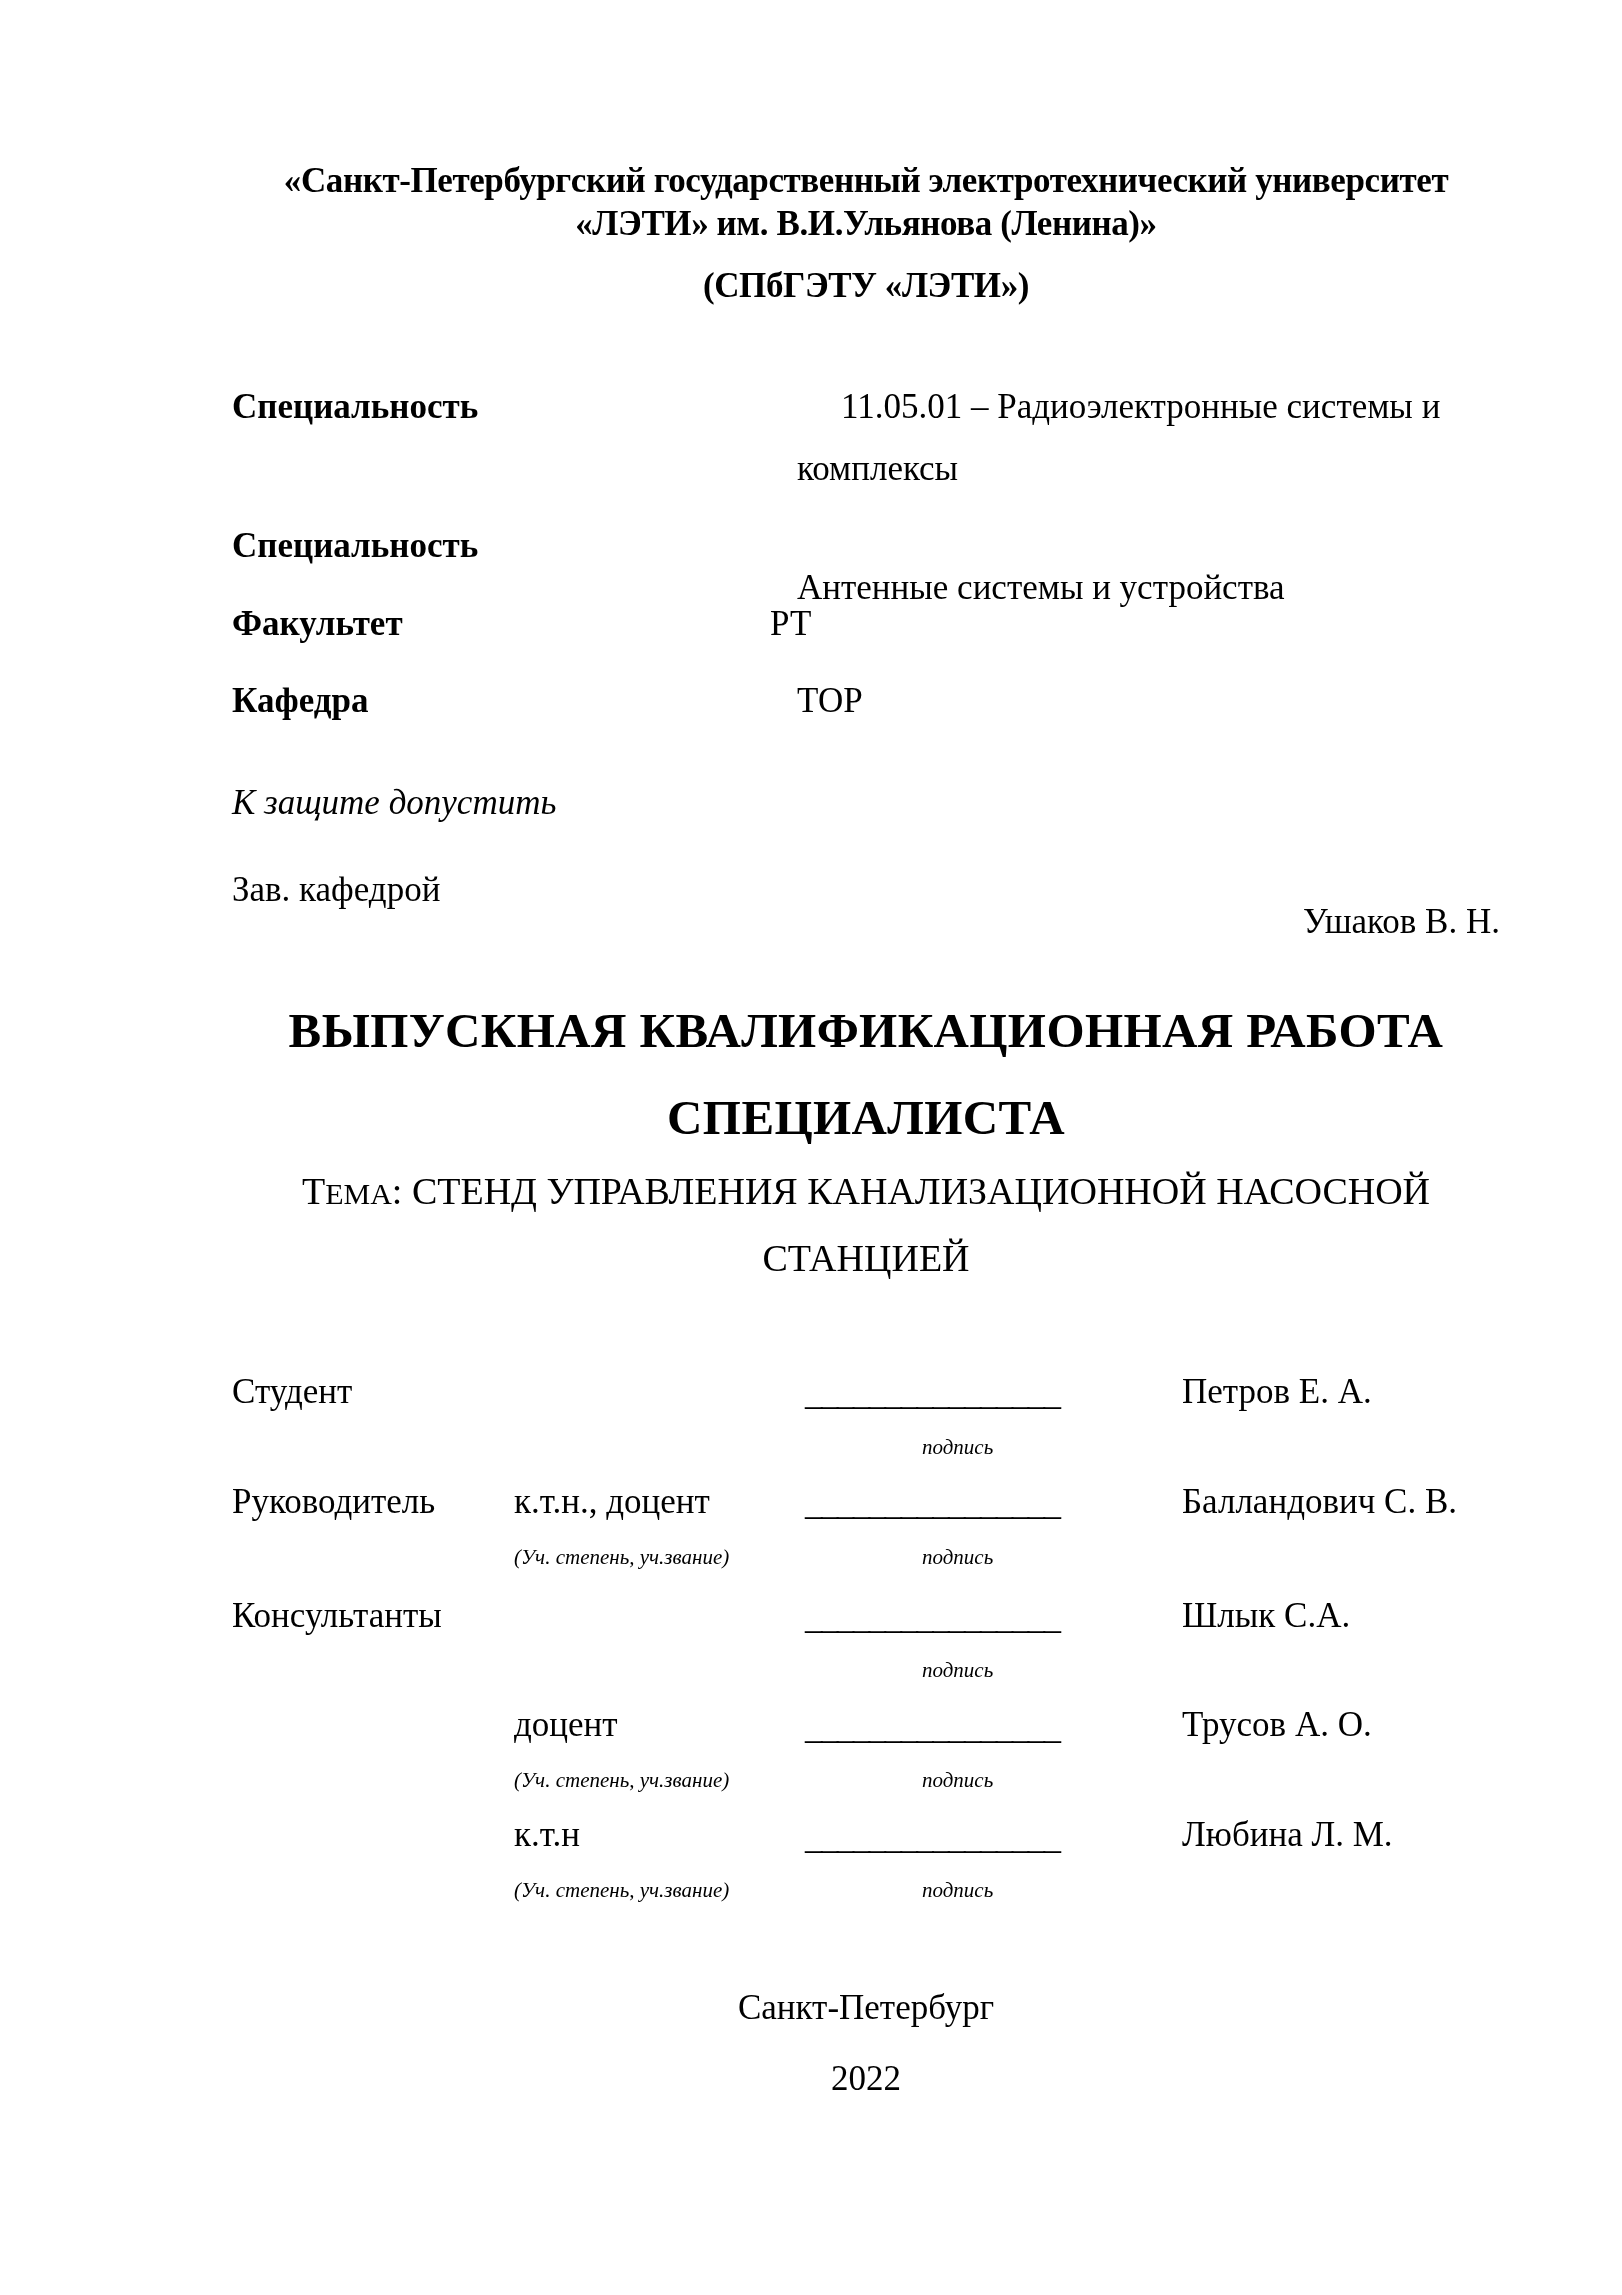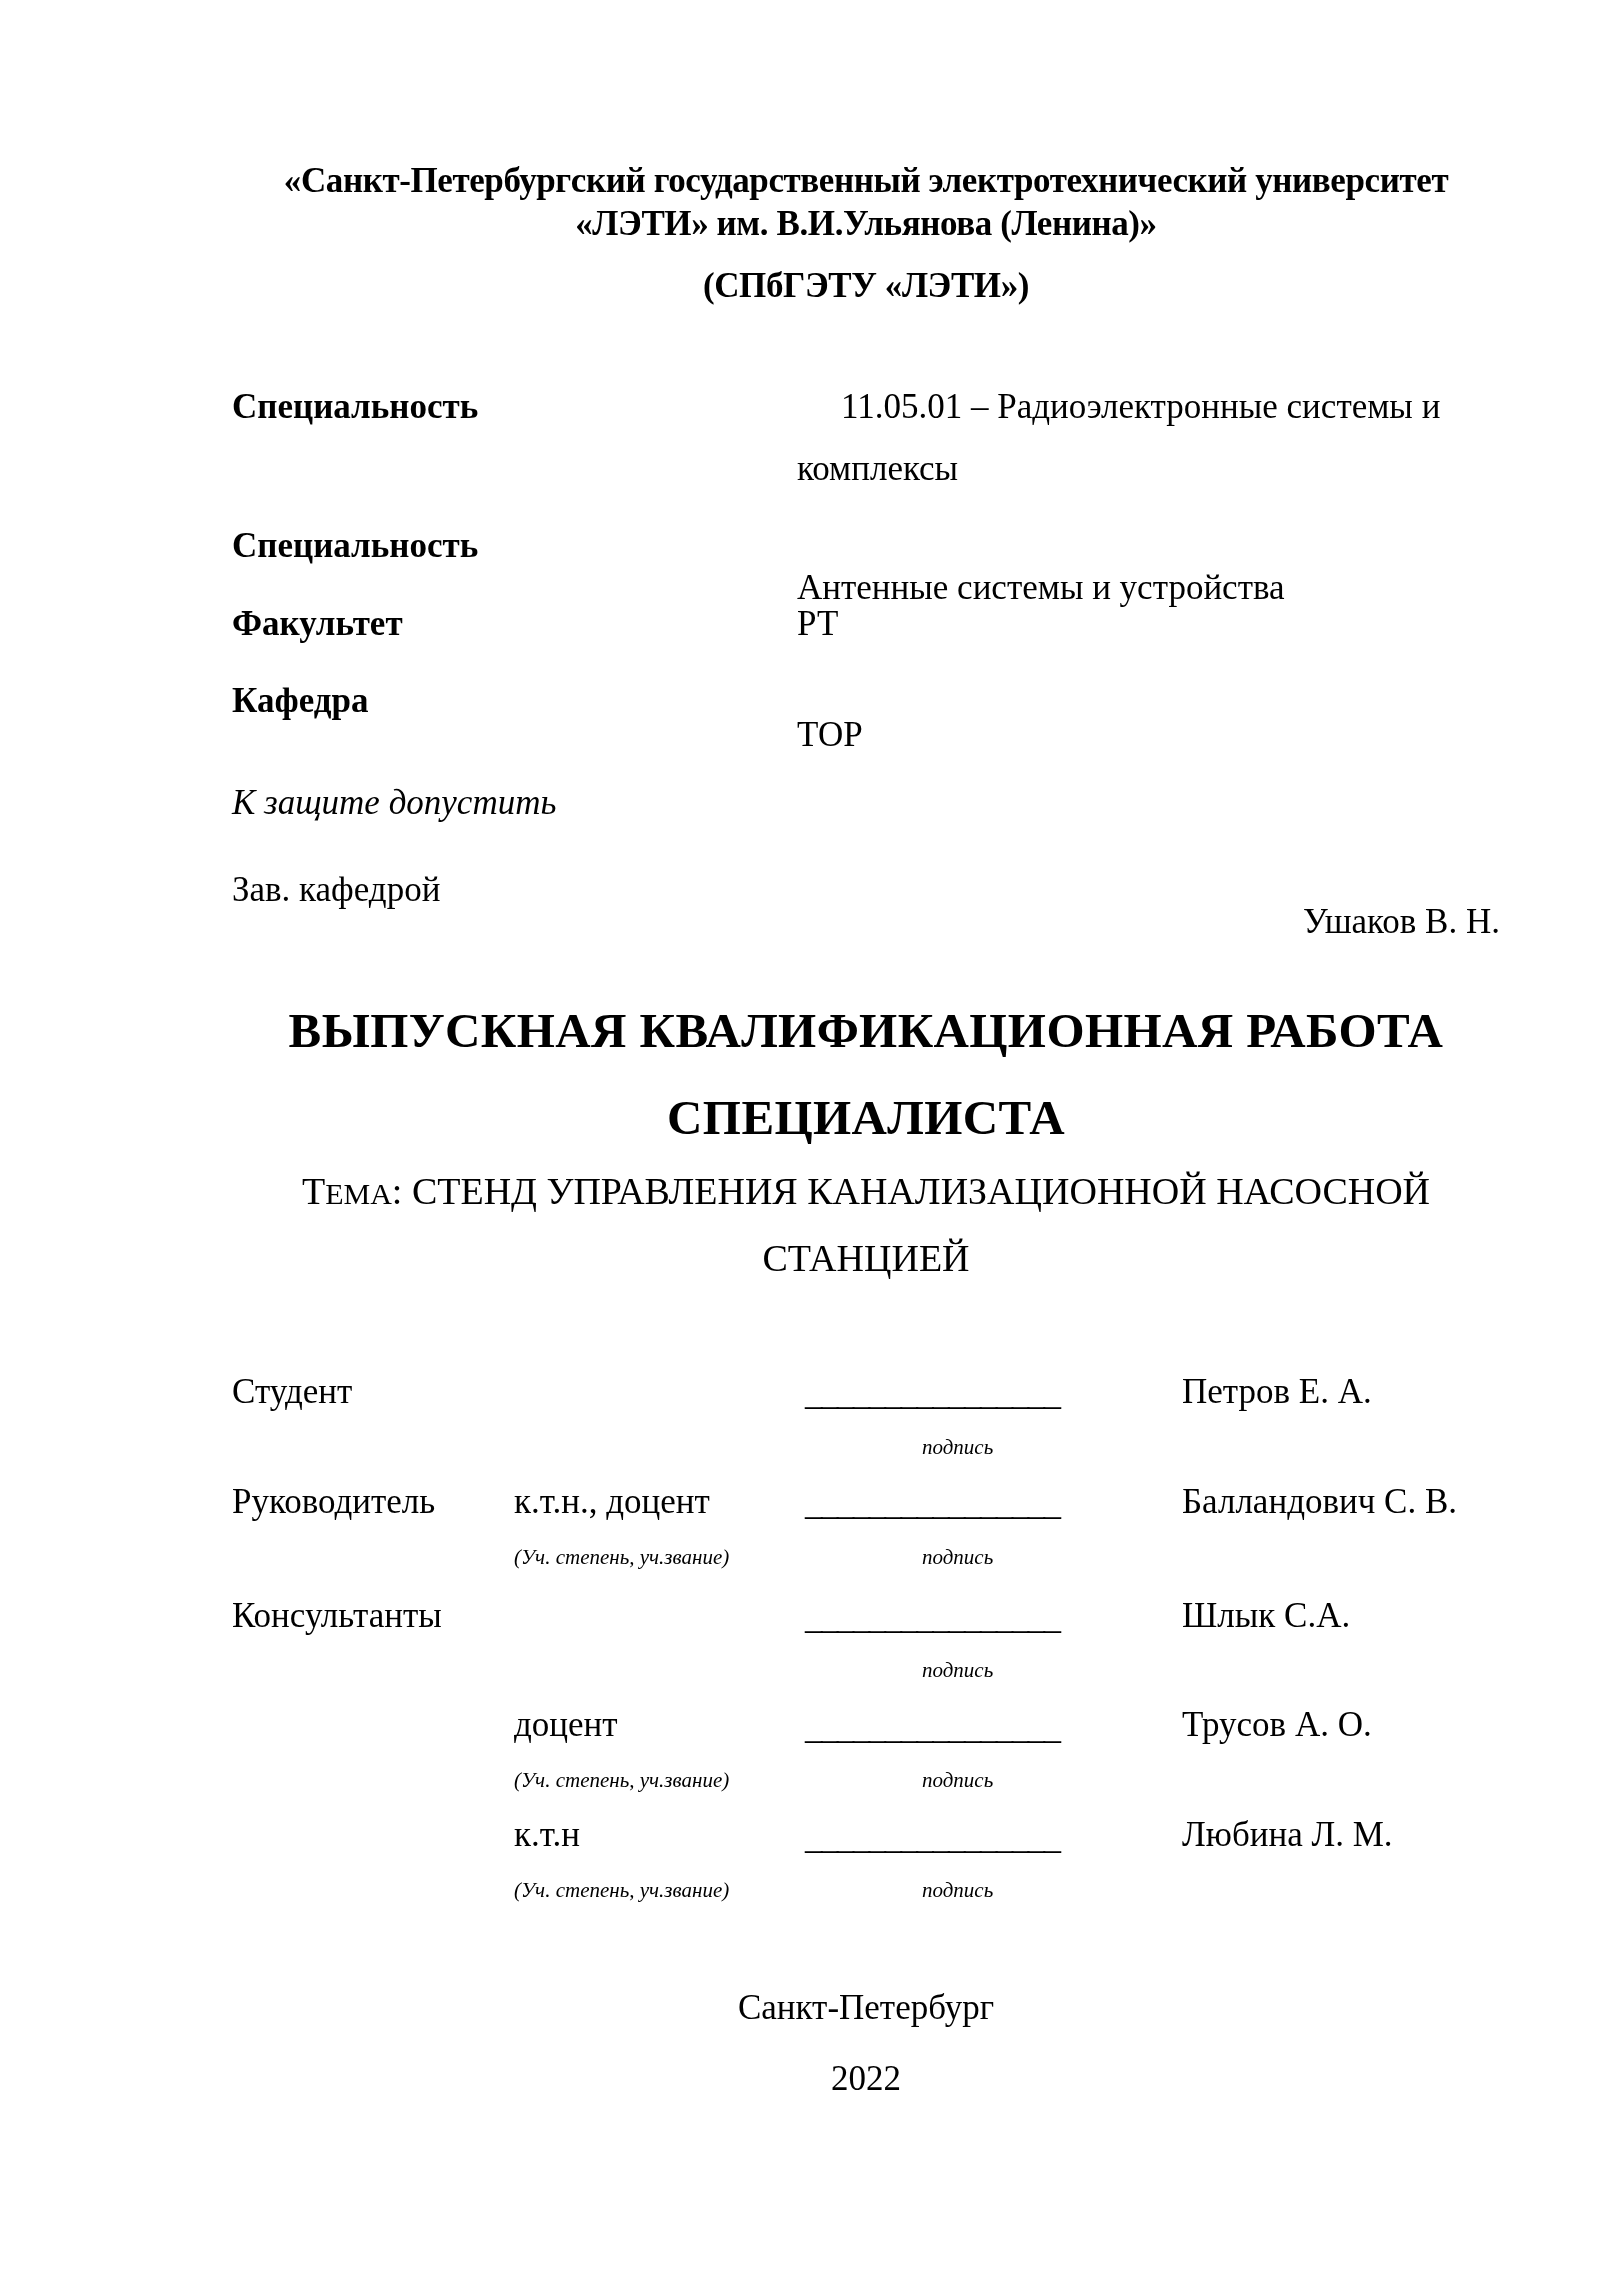--- a/index.html
+++ b/index.html
@@ -29,24 +29,24 @@
 
 <div>
   <div class="abs lbl" style="left:232px; top:389px;">Специальность</div>
   <div class="abs val" style="left:797px; top:389px;margin-left:44px;">11.05.01 – Радиоэлектронные системы и</div>
   <div class="abs val" style="left:797px; top:451px;">комплексы</div>
 
   <div class="abs lbl" style="left:232px; top:528px;">Специальность</div>
   <div class="abs val" style="left:797px; top:528px;margin-top:42px;">Антенные системы и устройства</div>
 
   <div class="abs lbl" style="left:232px; top:606px;">Факультет</div>
-  <div class="abs val" style="left:797px; top:606px;">РТ</div>
+  <div class="abs val" style="left:770px; top:606px;">РТ</div>
 
   <div class="abs lbl" style="left:232px; top:683px;">Кафедра</div>
-  <div class="abs val" style="left:797px; top:683px;margin-top:34px;">ТОР</div>
+  <div class="abs val" style="left:797px; top:683px;">ТОР</div>
 </div>
 
 <div class="abs ital" style="left:232px; top:785px;">К защите допустить</div>
 <div class="abs norm" style="left:232px; top:864px;margin-top:8px;">Зав. кафедрой</div>
 <div class="abs norm" style="right:123px; top:904px; text-align:right;">Ушаков В. Н.</div>
 
 <div class="abs center title" style="top:1006px;">ВЫПУСКНАЯ КВАЛИФИКАЦИОННАЯ РАБОТА</div>
 <div class="abs center title" style="top:1093px;">СПЕЦИАЛИСТА</div>
 <div class="abs center theme" style="top:1172px;">
   <span>Т</span><span class="sc">ЕМА</span><span>:</span><span> СТЕНД УПРАВЛЕНИЯ КАНАЛИЗАЦИОННОЙ НАСОСНОЙ</span>

